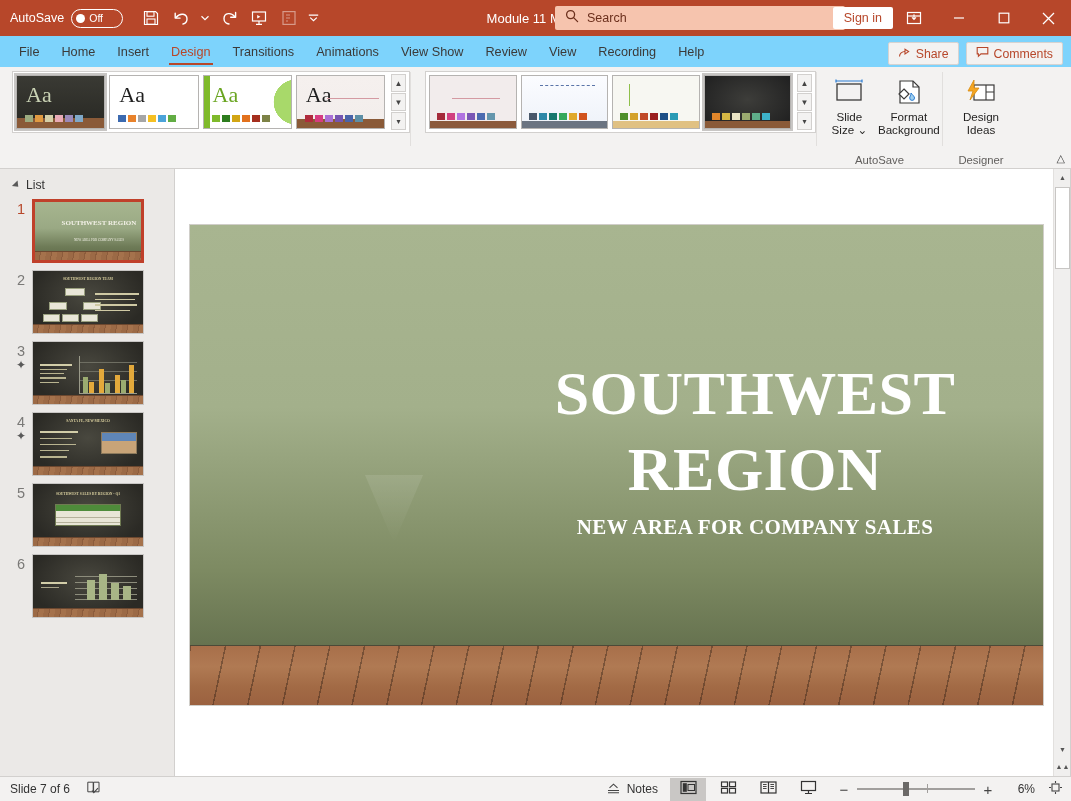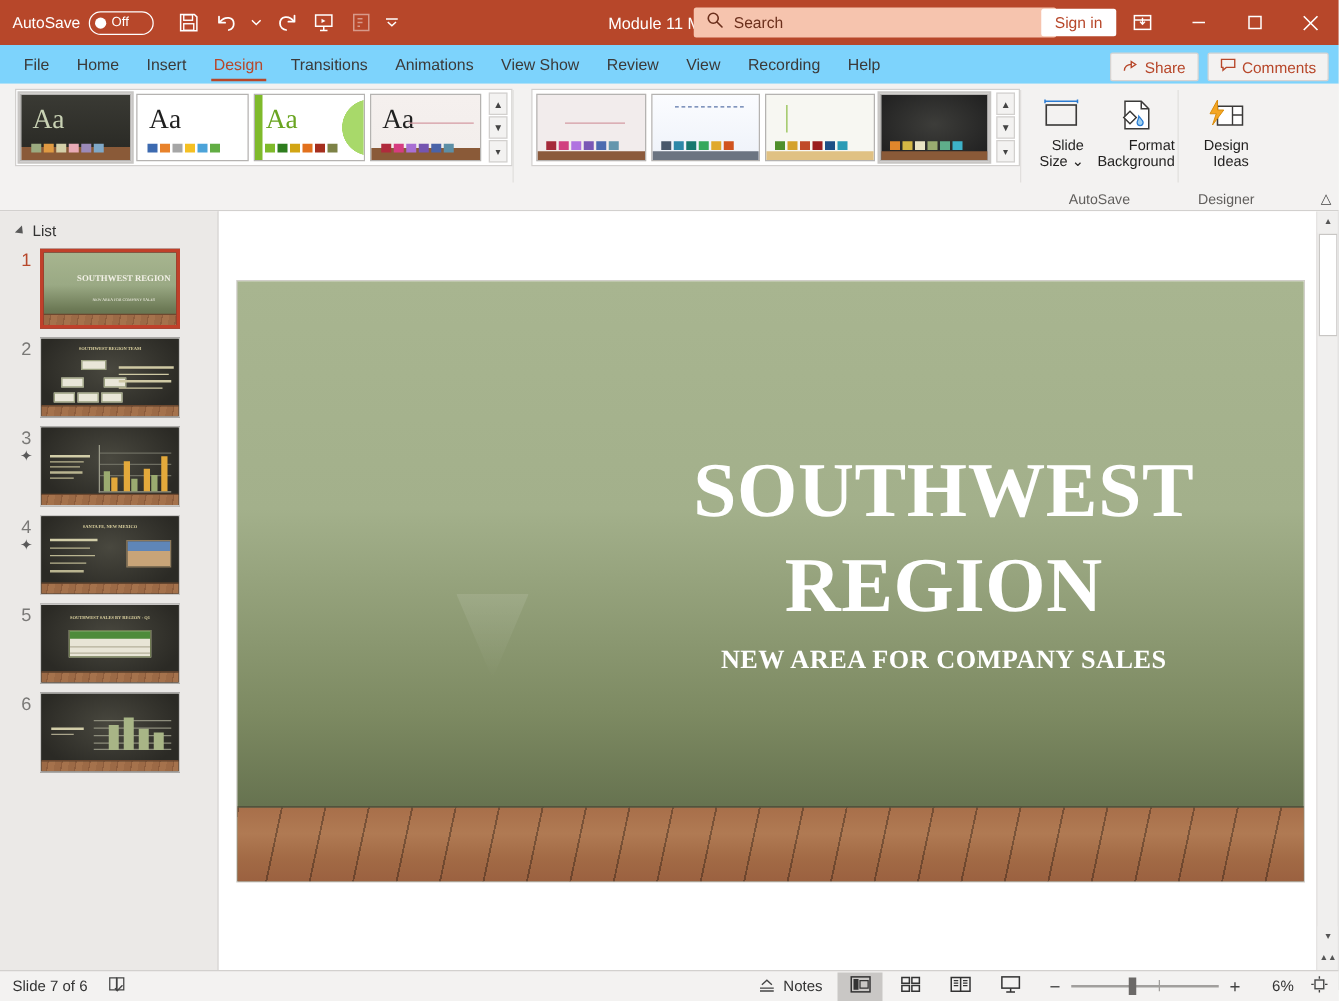--- a/index.html
+++ b/index.html
@@ -124,21 +124,21 @@
   .vsw { position: absolute; bottom: 8px; left: 7px; display: flex; gap: 2px; }
   .vsw i { width: 8px; height: 7px; display: block; }
 
   
   .bigbtn {
     width: 62px; display: flex; flex-direction: column; align-items: center;
     padding-top: 6px; gap: 3px;
   }
   .bigbtn .ico { height: 34px; display: flex; align-items: flex-end; }
   .bigbtn .lbl {
-    font-size: 11.6px; color: #201f1e; text-align: right; line-height: 13px;
+    font-size: 11.6px; color: #201f1e; text-align: center; line-height: 13px;
   }
   .collapse-ribbon {
     position: absolute; right: 6px; bottom: 3px; font-size: 11px; color: #444;
   }
 
   
   .workspace { display: flex; height: 623px; background: #fff; }
 
   .slidepanel {
     width: 175px; background: #ebe9e7; position: relative;

